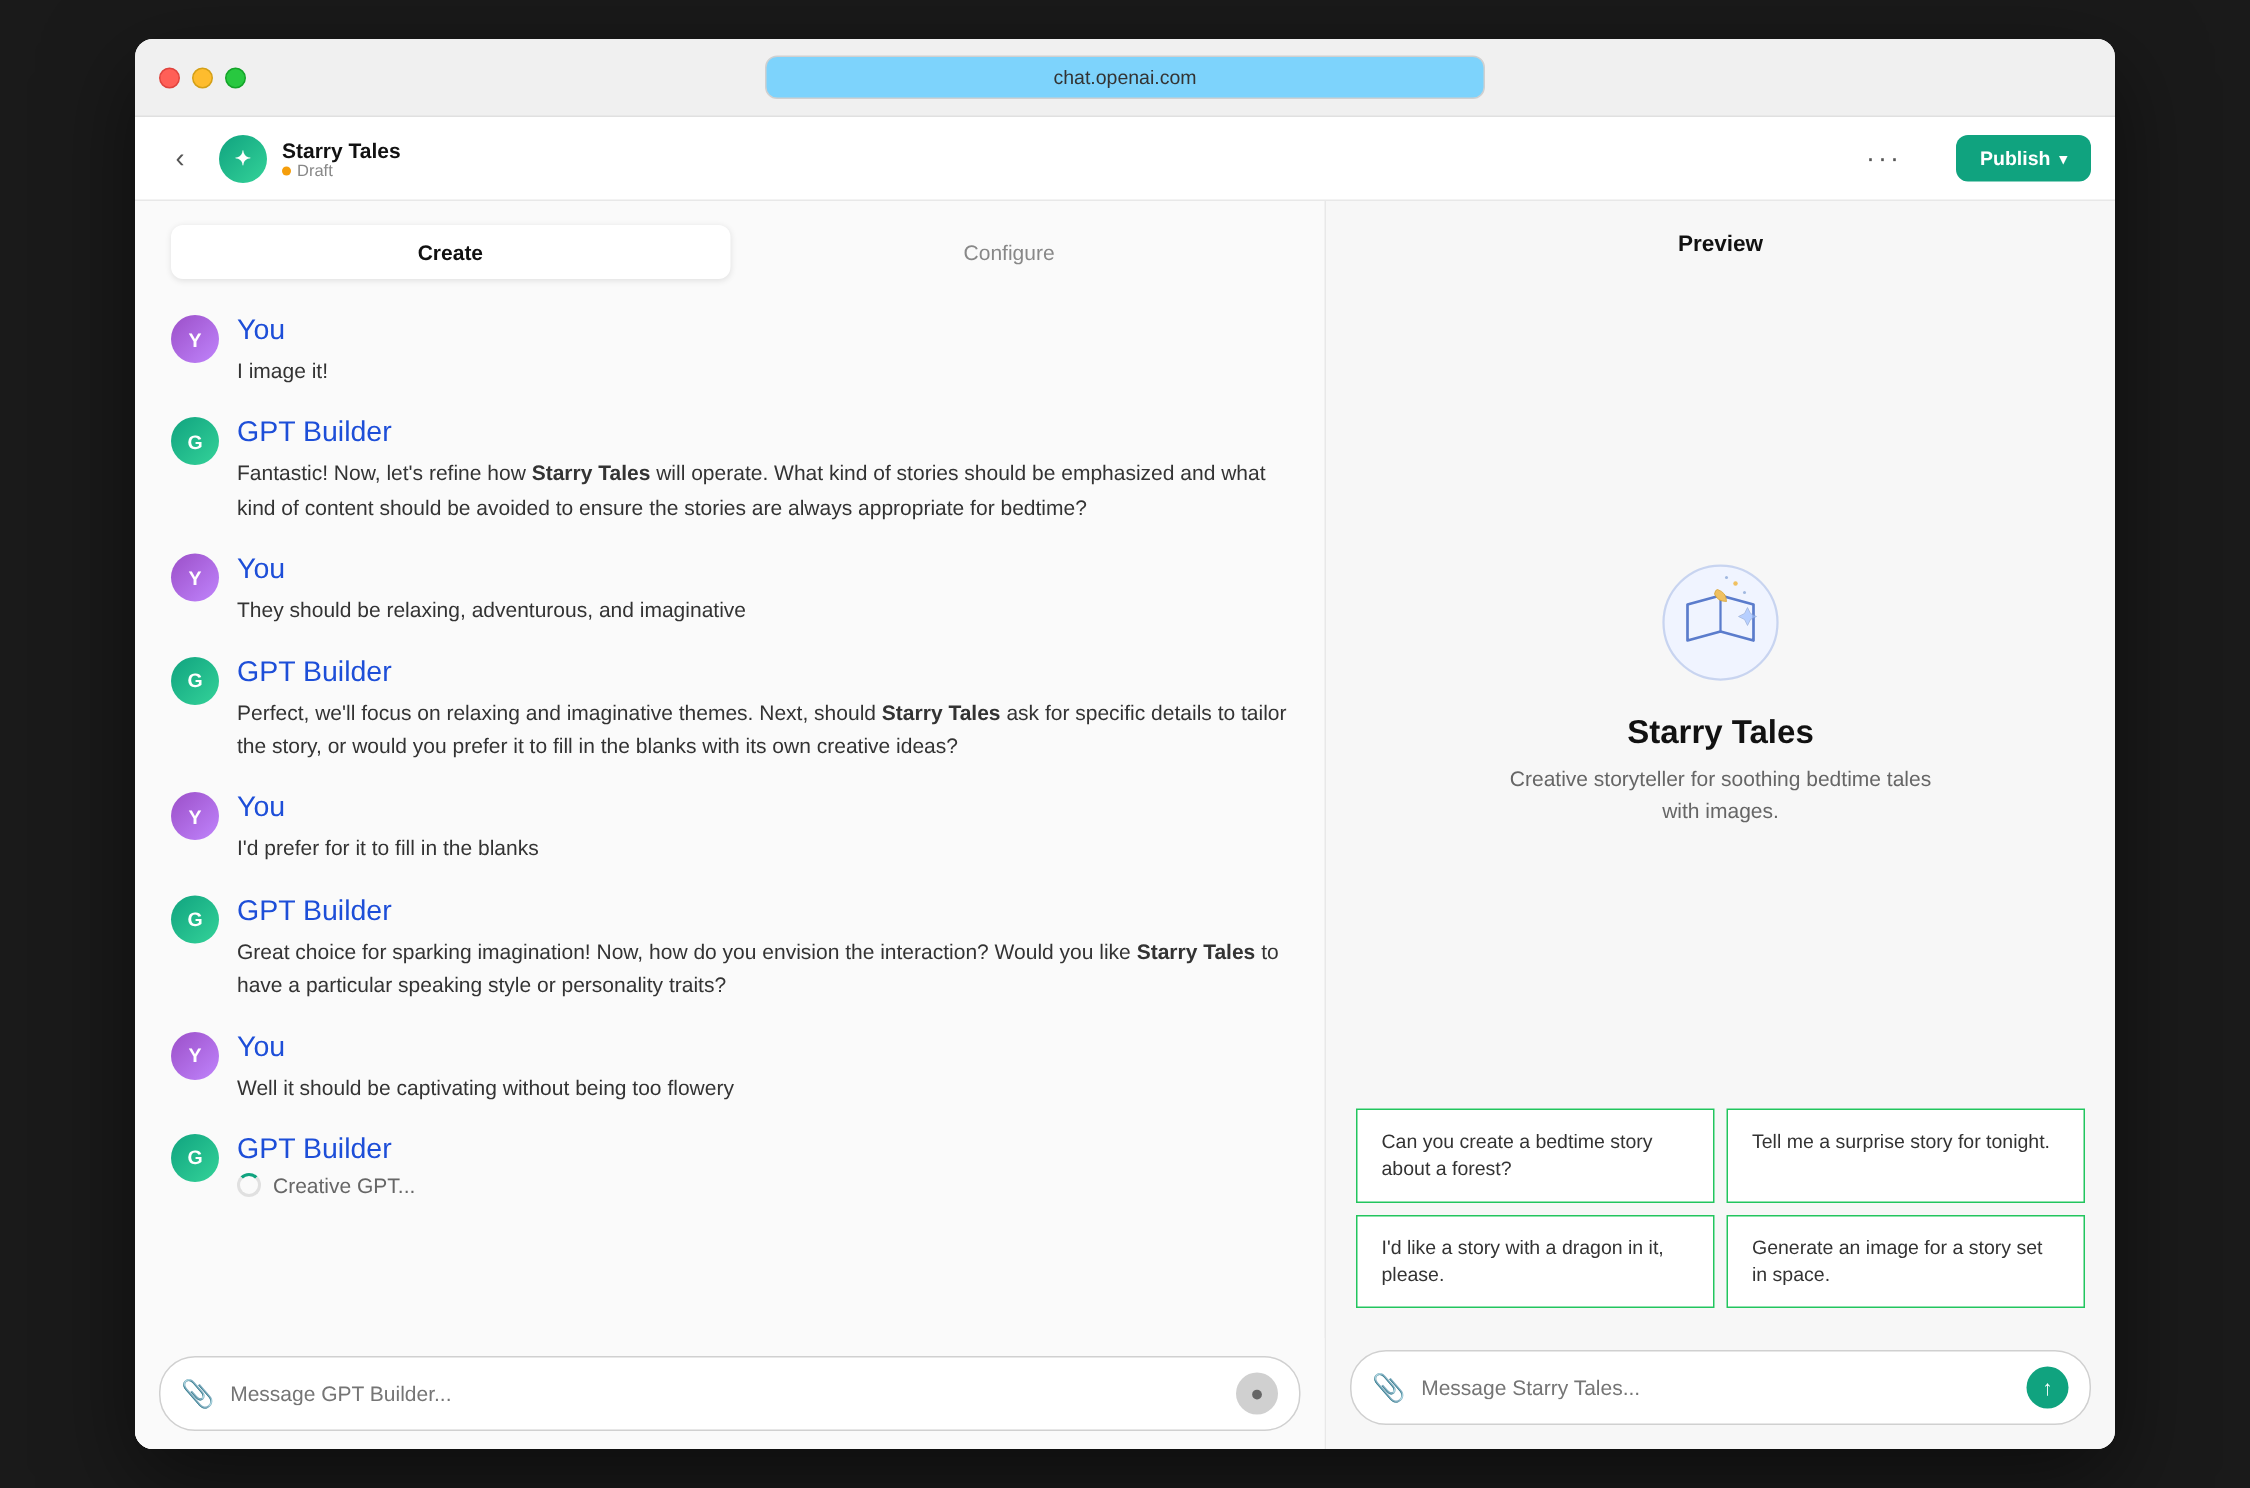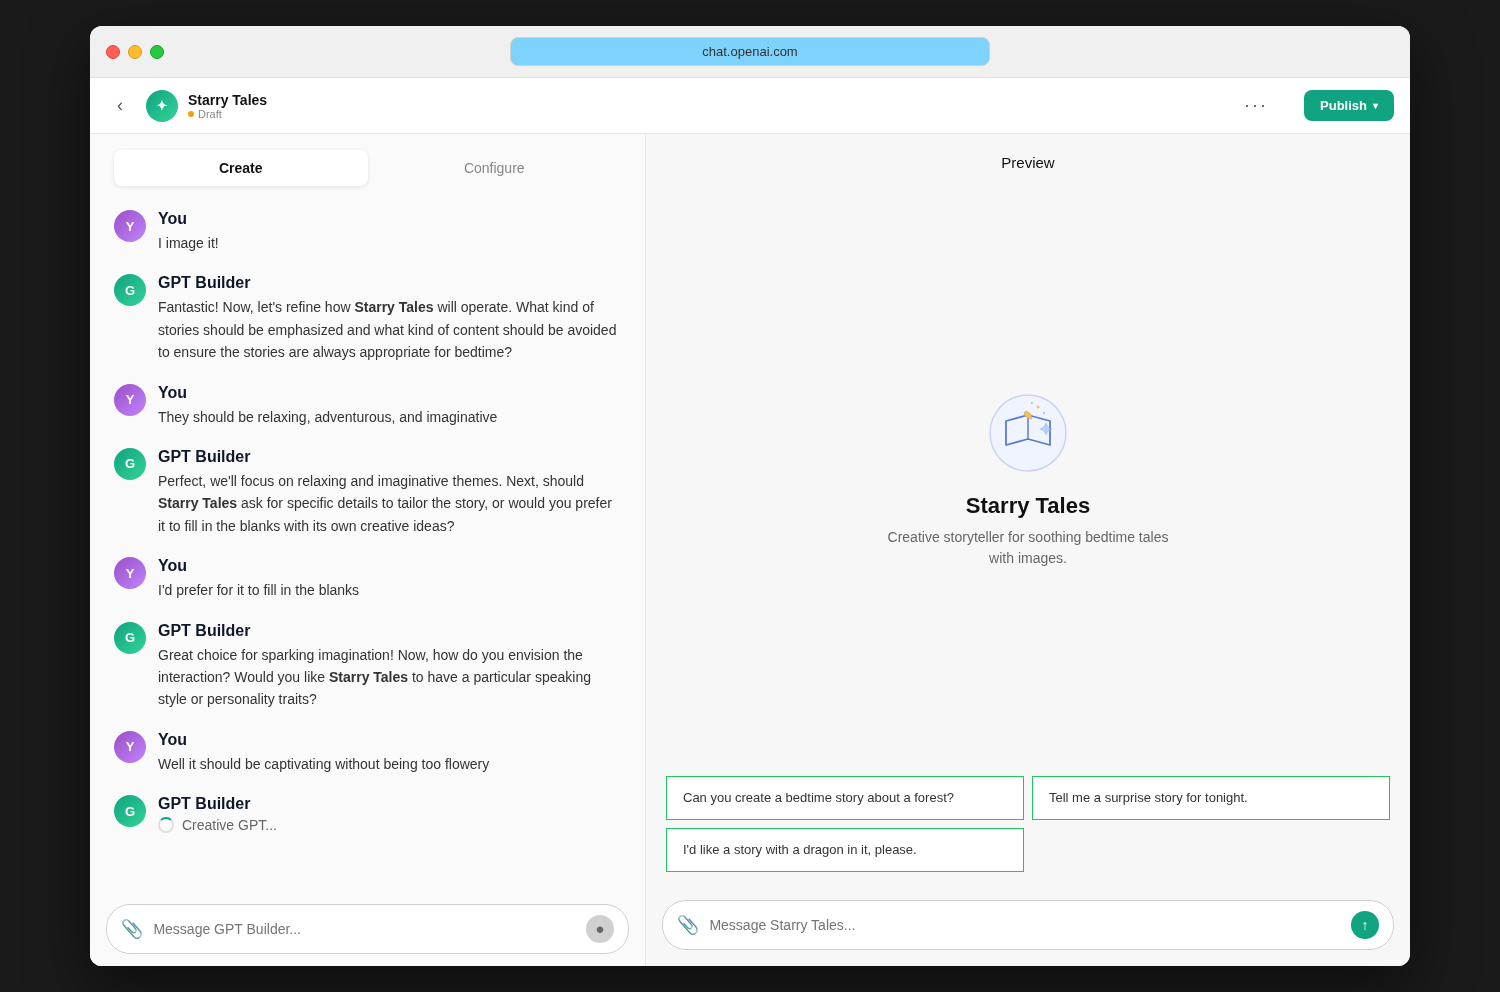--- a/index.html
+++ b/index.html
@@ -150,21 +150,21 @@
       font-size: 10px;
     }
     
     .main-content {
       display: flex;
       flex: 1;
       overflow: hidden;
     }
     
     .left-panel {
-      width: 556px;
+      width: 794px;
       background: #fafafa;
       display: flex;
       flex-direction: column;
       border-right: 1px solid #e8e8e8;
     }
     .tab-bar {
       display: flex;
       padding: 16px 24px 0;
       gap: 0;
     }
@@ -215,23 +215,23 @@
       color: white;
     }
     .avatar-gpt {
       background: linear-gradient(135deg, #10a37f, #34d399);
       color: white;
     }
     .message-content {
       flex: 1;
     }
     .message-sender {
-      font-size: 16px;
-      font-weight: 700;
-      color: #0f172a;
+      font-size: 19px;
+      font-weight: 400;
+      color: #1d4ed8;
       margin-bottom: 4px;
     }
     .message-text {
       font-size: 14px;
       color: #333;
       line-height: 1.6;
     }
     .message-text strong {
       font-weight: 700;
     }
@@ -298,21 +298,21 @@
     
     .right-panel {
       flex: 1;
       background: #f7f7f7;
       display: flex;
       flex-direction: column;
     }
     .preview-header {
       padding: 20px 24px 16px;
       font-size: 15px;
-      font-weight: 400;
+      font-weight: 700;
       color: #111;
       text-align: center;
     }
     .preview-chat-area {
       flex: 1;
       display: flex;
       flex-direction: column;
       align-items: center;
       justify-content: center;
       padding: 24px;
@@ -521,20 +521,21 @@
         </svg>
 
         <div class="preview-title">Starry Tales</div>
         <div class="preview-desc">Creative storyteller for soothing bedtime tales with images.</div>
       </div>
 
       <div class="suggestion-grid">
         <div class="suggestion-card">Can you create a bedtime story about a forest?</div>
         <div class="suggestion-card">Tell me a surprise story for tonight.</div>
         <div class="suggestion-card">I'd like a story with a dragon in it, please.</div>
+        <div class="suggestion-card">Generate an image for a story set in space.</div>
       </div>
 
       <div class="preview-input-area">
         <div class="preview-input-box">
           <div class="attach-btn">📎</div>
           <input class="message-input" type="text" placeholder="Message Starry Tales..." style="">
           <button class="preview-send-btn">↑</button>
         </div>
       </div>
     </div>

